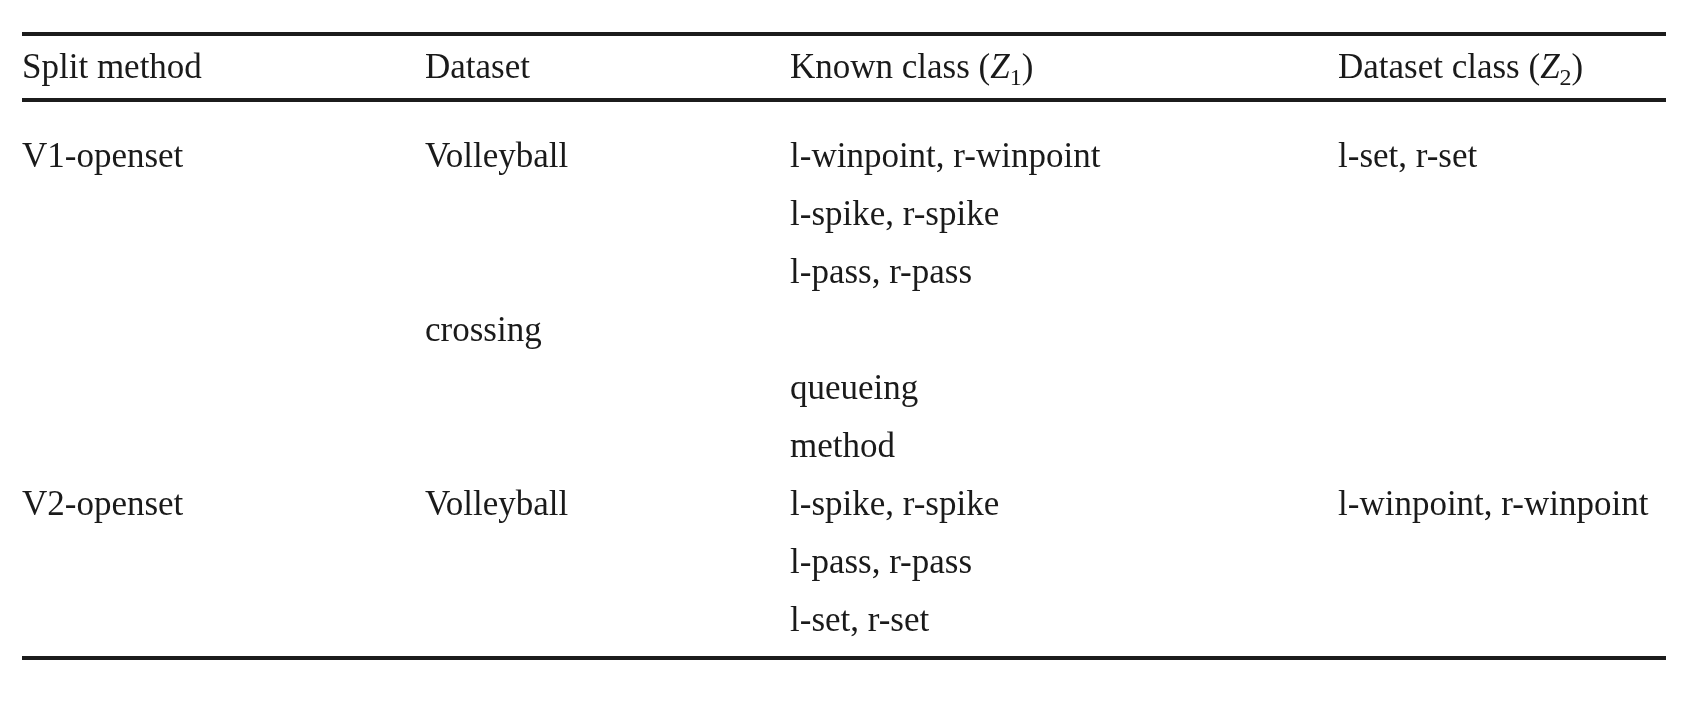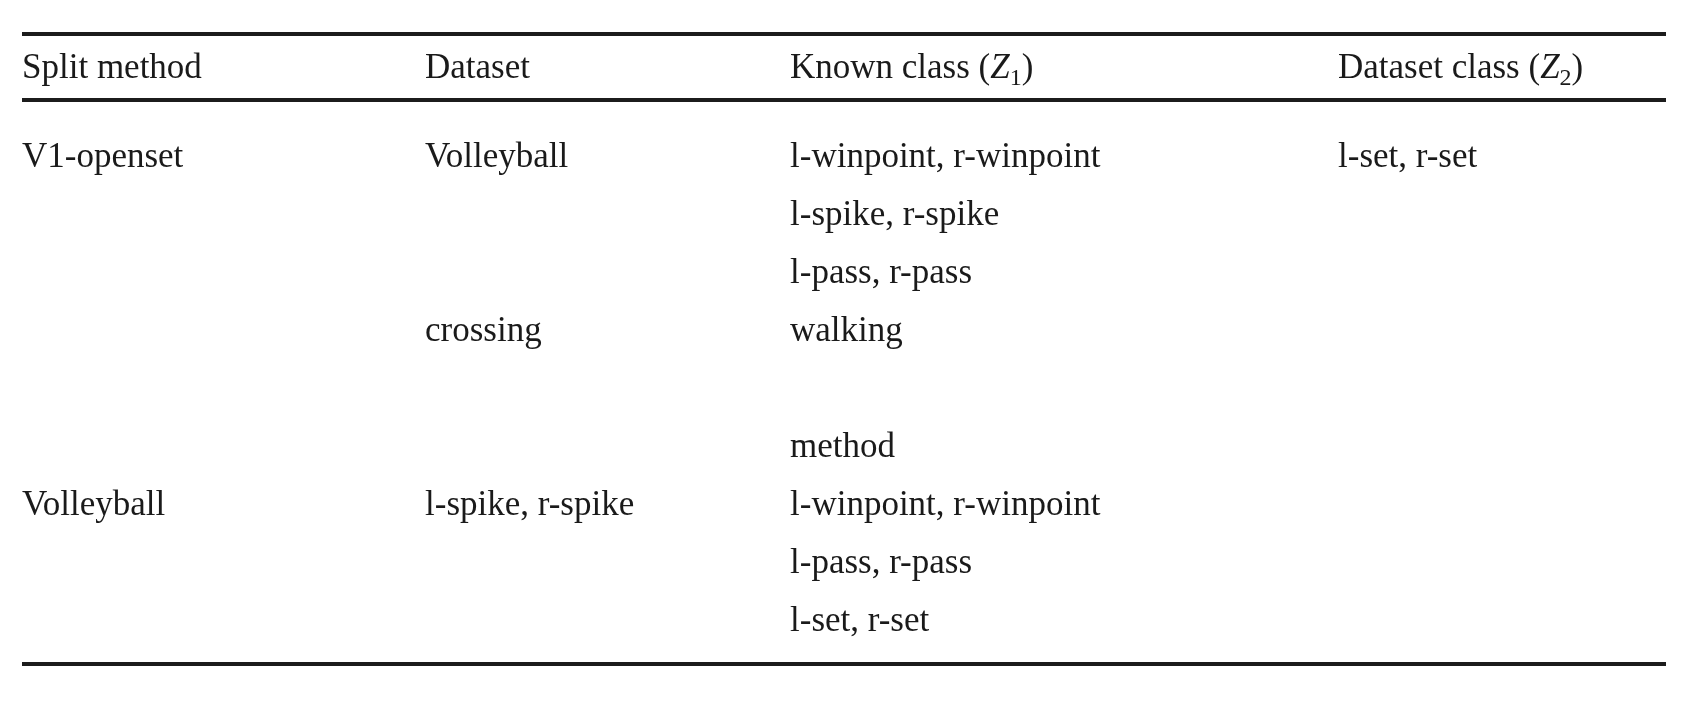--- a/index.html
+++ b/index.html
@@ -28,21 +28,21 @@
   }
   .thead {
     display: grid;
     grid-template-columns: 403px 365px 548px 1fr;
     height: 62px;
     align-items: center;
     font-size: 35px;
   }
   .tbody {
     padding-top: 25px;
-    padding-bottom: 13px;
+    padding-bottom: 7px;
   }
   .tline {
     display: grid;
     grid-template-columns: 403px 365px 548px 1fr;
     height: 58px;
     align-items: center;
     font-size: 35px;
   }
   .cell {
     white-space: nowrap;
@@ -93,36 +93,37 @@
     <div class="tline">
       <div class="cell"></div>
       <div class="cell"></div>
       <div class="cell">l-pass, r-pass</div>
       <div class="cell"></div>
     </div>
 
     <div class="tline">
       <div class="cell"></div>
       <div class="cell">crossing</div>
-      <div class="cell">walking</div>
     </div>
 
     <div class="tline">
       <div class="cell"></div>
       <div class="cell"></div>
+      <div class="cell">queueing</div>
     </div>
 
     <div class="tline">
       <div class="cell"></div>
       <div class="cell"></div>
       <div class="cell">method</div>
       <div class="cell"></div>
     </div>
 
     <div class="tline">
+      <div class="cell">V2-openset</div>
       <div class="cell">Volleyball</div>
       <div class="cell">l-spike, r-spike</div>
       <div class="cell">l-winpoint, r-winpoint</div>
     </div>
 
     <div class="tline">
       <div class="cell"></div>
       <div class="cell"></div>
       <div class="cell">l-pass, r-pass</div>
       <div class="cell"></div>

